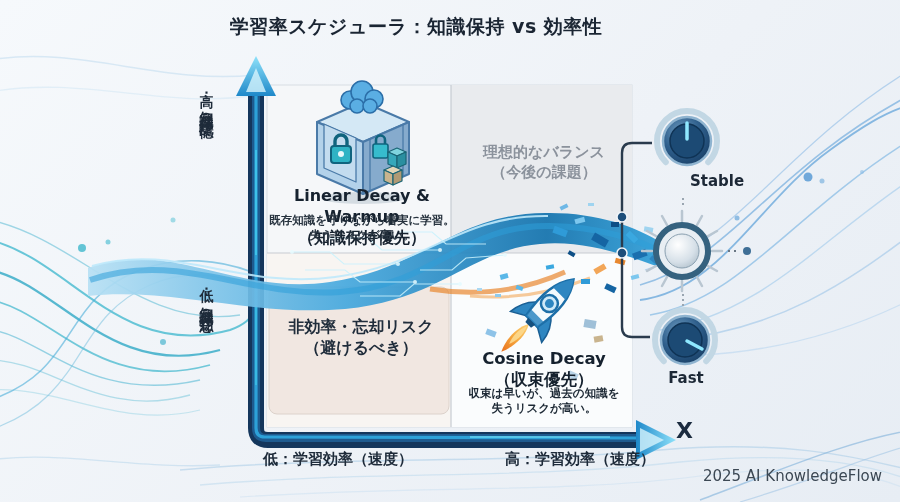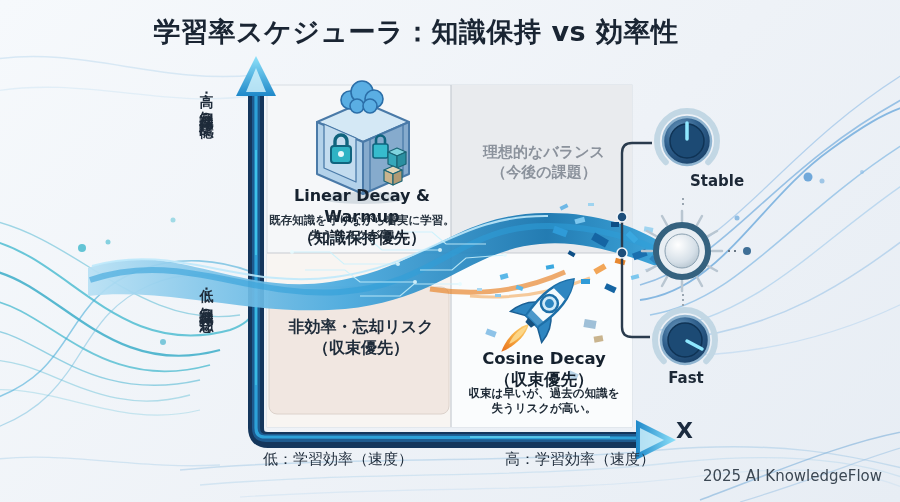--- a/index.html
+++ b/index.html
@@ -3,25 +3,25 @@
 <meta charset="utf-8">
 <style>
   html,body{margin:0;padding:0;background:#dfe5ec;}
   .stage{
     position:relative;width:900px;height:502px;overflow:hidden;
     background:linear-gradient(135deg,#f6f9fc 0%,#eef2f7 55%,#e7edf4 100%);
     font-family:"DejaVu Sans","Liberation Sans",sans-serif;
   }
   .stage svg{position:absolute;left:0;top:0;}
   .txt{position:absolute;z-index:3;white-space:pre-line;}
-  .title{left:0;top:14px;width:832px;text-align:center;font-size:27px;font-weight:700;color:#1a2533;letter-spacing:.5px;}
+  .title{left:0;top:14px;width:832px;text-align:center;font-size:19px;font-weight:700;color:#1a2533;letter-spacing:.5px;}
   .ylab{writing-mode:vertical-rl;text-orientation:mixed;font-size:14px;font-weight:700;color:#1e2b3a;letter-spacing:2px;}
   .ylab-top{left:198px;top:82px;height:170px;}
   .ylab-bottom{left:198px;top:278px;height:170px;}
-  .xlab{font-size:15px;font-weight:400;color:#1e2b3a;}
+  .xlab{font-size:15px;font-weight:700;color:#1e2b3a;}
   .xlab-left{left:263px;top:450px;}
   .xlab-right{left:505px;top:450px;text-align:center;}
   .x-symbol{left:676px;top:418px;font-size:22px;font-weight:800;color:#1b2b3f;}
   .q-title{text-align:center;font-weight:700;line-height:1.3;}
   .q1-title{left:268px;top:186px;width:188px;font-size:16px;color:#16222f;}
   .q1-desc{left:266px;top:213px;width:192px;text-align:center;font-size:11.5px;font-weight:700;color:#27333f;line-height:1.3;}
   .q2-title{left:453px;top:143px;width:182px;font-size:15px;color:#8b929c;}
   .q3-title{left:273px;top:317px;width:176px;font-size:16px;color:#202d3b;}
   .q4-title{left:458px;top:348px;width:172px;font-size:16.5px;color:#15212e;}
   .q4-desc{left:455px;top:386px;width:178px;text-align:center;font-size:11.5px;font-weight:700;color:#1c2834;line-height:1.3;}
@@ -279,21 +279,21 @@
 
 <div class="txt q-title q1-title">Linear Decay &amp; Warmup
 （知識保持優先）</div>
 <div class="txt q1-desc">既存知識を守りながら着実に学習。
 失うリスクが高い。</div>
 
 <div class="txt q-title q2-title">理想的なバランス
 （今後の課題）</div>
 
 <div class="txt q-title q3-title">非効率・忘却リスク
-（収束優先）</div>
+（避けるべき）</div>
 
 <div class="txt q-title q4-title">Cosine Decay
 （収束優先）</div>
 <div class="txt q4-desc">収束は早いが、過去の知識を
 失うリスクが高い。</div>
 
 <div class="txt knob-label stable-label">Stable</div>
 <div class="txt knob-label fast-label">Fast</div>
 
 <div class="txt watermark">2025 AI KnowledgeFlow</div>

